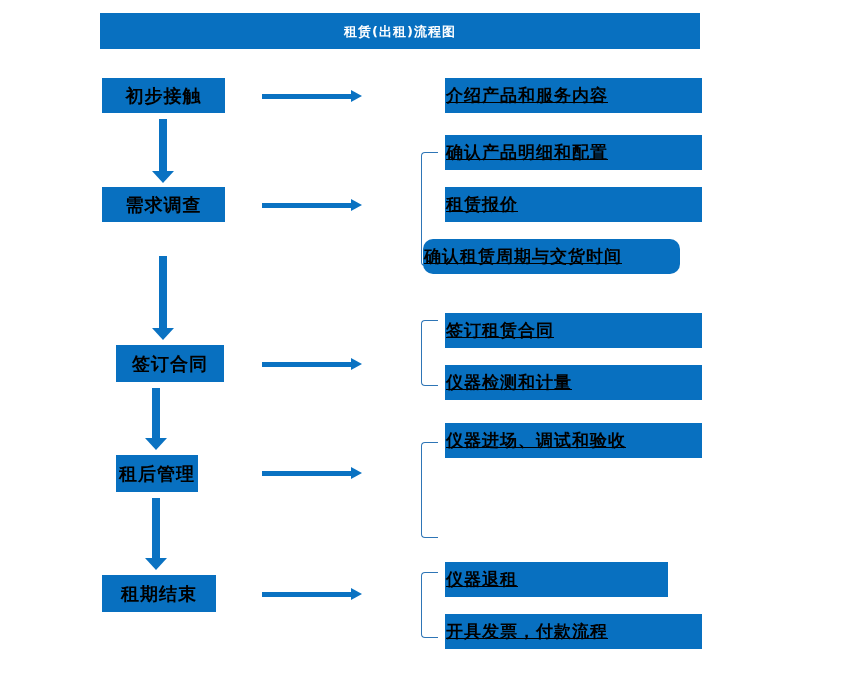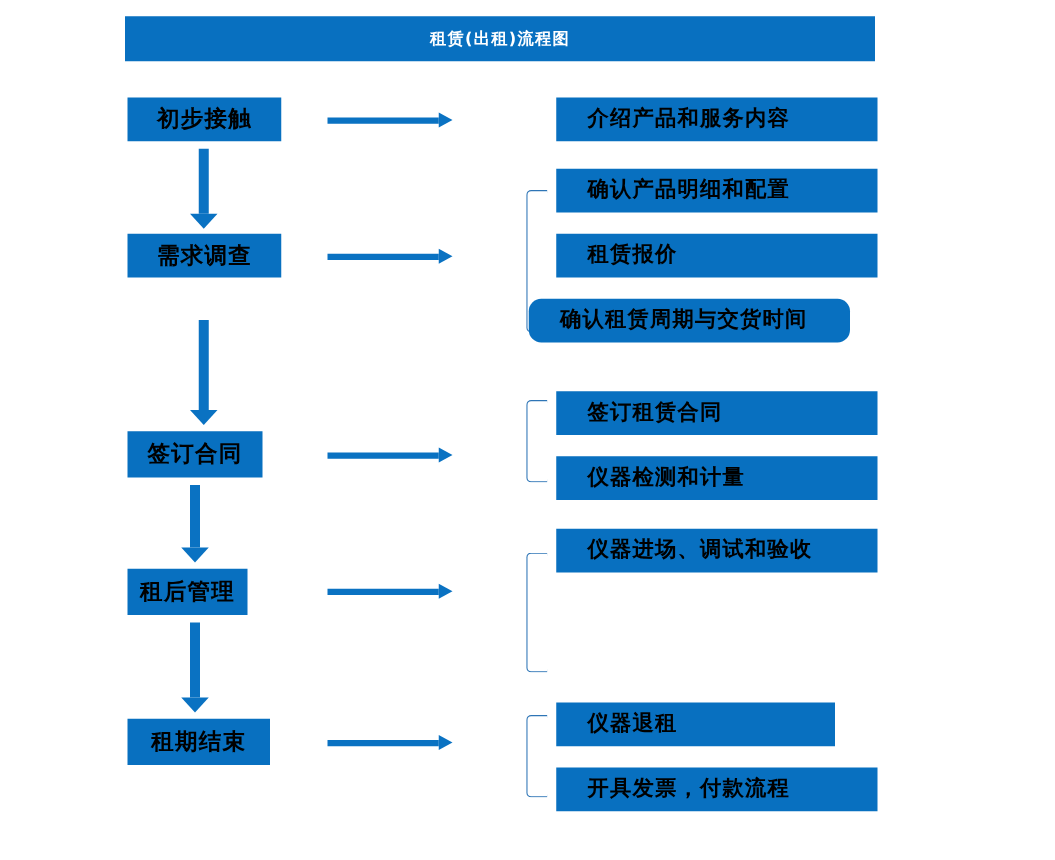--- a/index.html
+++ b/index.html
@@ -49,22 +49,23 @@
     box-sizing: border-box;
   }
   .box.stage {
     font-size: 18px;
     justify-content: center;
     letter-spacing: 1px;
   }
   .box.detail {
     font-size: 17px;
     justify-content: flex-start;
-    padding-left: 25px;
+    padding-left: 1px;
     letter-spacing: 1px;
+    text-decoration: underline;
   }
 
   
   .h-arrow {
     position: absolute;
     height: 16px;
   }
   .h-arrow .shaft {
     position: absolute;
     left: 0;
@@ -118,23 +119,23 @@
 <body>
 
 <div id="canvas">
 
   <div class="title-bar">租赁(出租)流程图</div>
 
   <div class="box stage" style="left:102px; top:78px; width:123px; height:35px;">初步接触</div>
 
   <div class="box stage" style="left:102px; top:187px; width:123px; height:35px;">需求调查</div>
 
-  <div class="box stage" style="left:102px; top:345px; width:108px; height:37px;">签订合同</div>
-
-  <div class="box stage" style="left:102px; top:455px; width:96px; height:37px;">租后管理</div>
+  <div class="box stage" style="left:116px; top:345px; width:108px; height:37px;">签订合同</div>
+
+  <div class="box stage" style="left:116px; top:455px; width:82px; height:37px;">租后管理</div>
 
   <div class="box stage" style="left:102px; top:575px; width:114px; height:37px;">租期结束</div>
 
   <div class="v-arrow" style="left:152px; top:119px; height:64px;">
     <div class="shaft" style="height:52px;"></div>
     <div class="head" style="top:52px;"></div>
   </div>
 
   <div class="v-arrow" style="left:152px; top:256px; height:84px;">
     <div class="shaft" style="height:72px;"></div>

